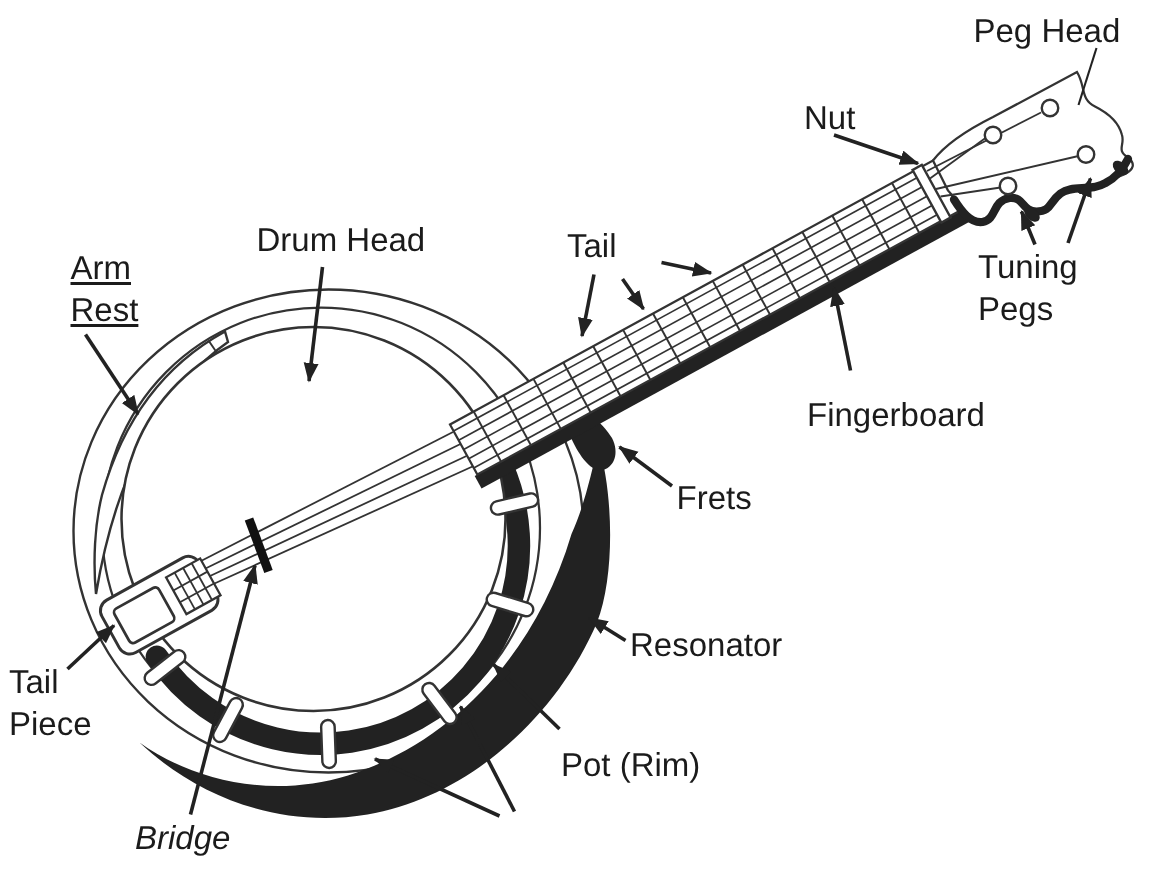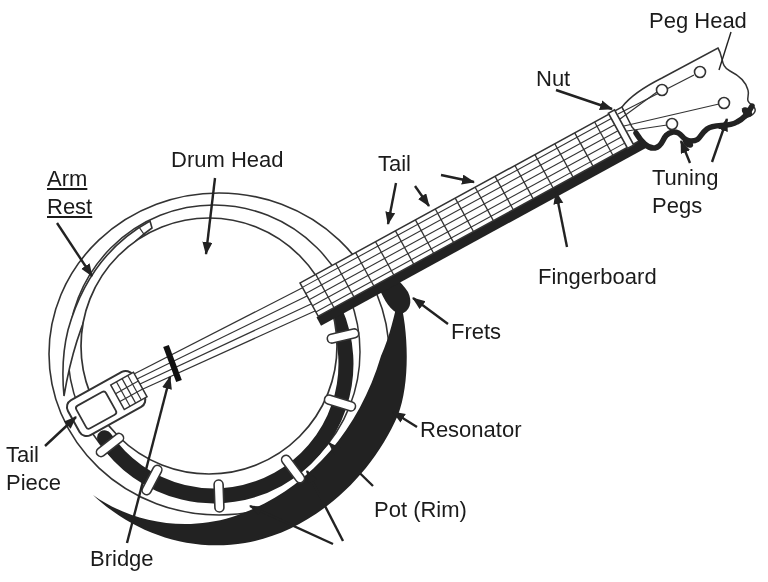--- a/index.html
+++ b/index.html
@@ -175,15 +175,15 @@
   <div class="lbl" style="left:536px; top:65px;">Nut</div>
   <div class="lbl" style="left:652px; top:164px; width:88px;">Tuning Pegs</div>
   <div class="lbl" style="left:378px; top:150px;">Tail</div>
   <div class="lbl" style="left:516px; top:263px;margin-left:22px;">Fingerboard</div>
   <div class="lbl" style="left:171px; top:146px;">Drum Head</div>
   <div class="lbl" style="left:47px;  top:165px; width:64px;text-decoration:underline;">Arm Rest</div>
   <div class="lbl" style="left:451px; top:318px;">Frets</div>
   <div class="lbl" style="left:420px; top:416px;">Resonator</div>
   <div class="lbl" style="left:374px; top:484px;margin-top:12px;">Pot (Rim)</div>
   <div class="lbl" style="left:6px;   top:441px; width:70px;">Tail Piece</div>
-  <div class="lbl" style="left:90px;  top:545px;">Bridge</div>
+  <div class="lbl" style="left:90px;  top:545px;font-style:italic;">Bridge</div>
 
 </div>
 
 </body></html>

